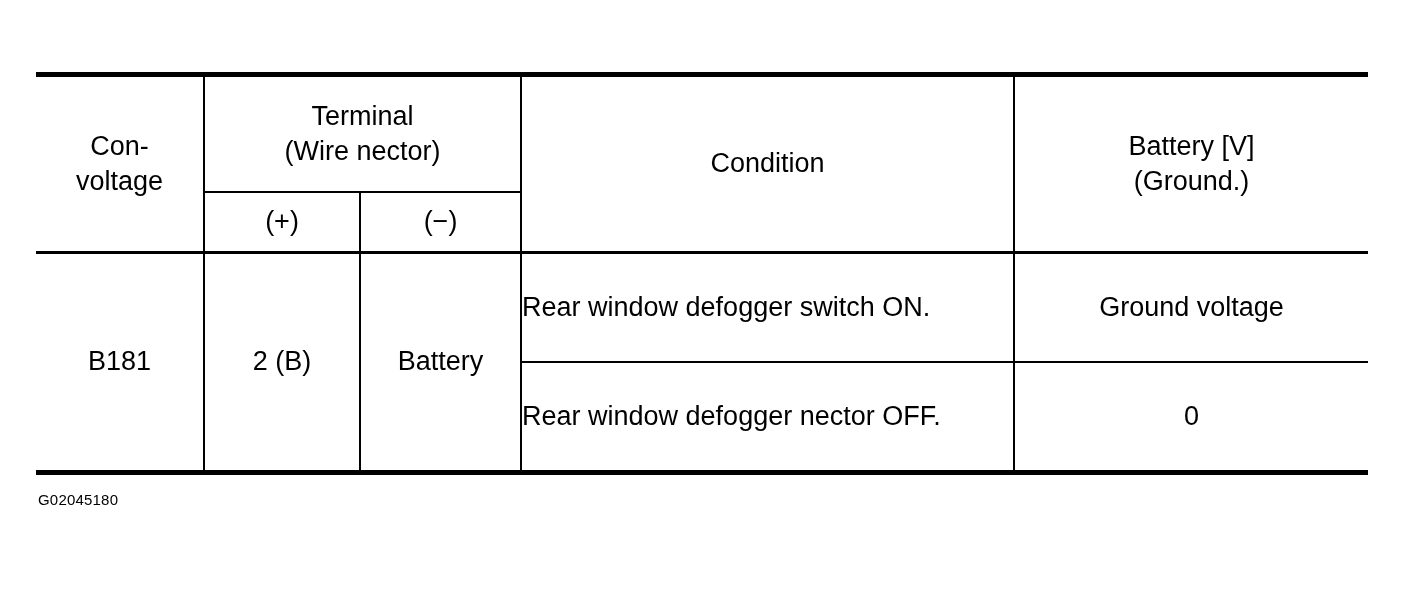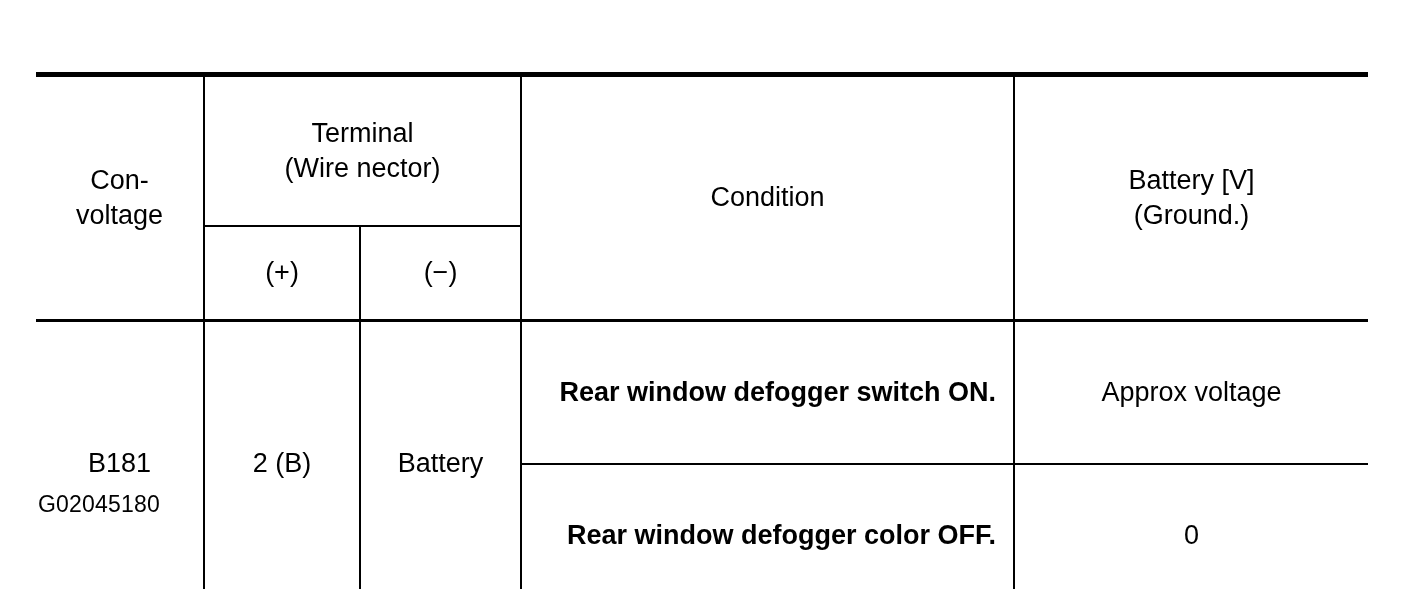--- a/index.html
+++ b/index.html
@@ -28,58 +28,58 @@
     border-bottom: 5px solid #000;
     box-sizing: content-box;
   }
 
   .tbl {
     border-collapse: collapse;
     table-layout: fixed;
     width: 1332px;
   }
   .tbl td {
-    padding: 17px;
+    padding: 0;
     margin: 0;
     vertical-align: middle;
     font-size: 27px;
     line-height: 1.30;
     color: #000;
     background: #fff;
   }
 
   
   .v-right     { border-right: 2.5px solid #000; }
 
   
   .h-sub       { border-bottom: 2.5px solid #000; }   
   .h-head      { border-bottom: 3.5px solid #000; }   
   .h-row       { border-bottom: 2.5px solid #000; }   
 
   
   .c  { text-align: center; }
-  .l  { text-align: right; font-weight: bold; }
+  .l  { text-align: left; }
 
   .pad-cond { padding-left: 24px; padding-right: 14px; }
 
   
   .hdr-top  { height: 114px; }
   .hdr-sub  { height: 58px;  }
   .hdr-full { height: 172px; }
 
   
   .body-sub  { height: 107px; }
   .body-full { height: 214px; }
 
   
   #caption {
     position: absolute;
     left: 38px;
     top: 491px;
-    font-size: 23px;
+    font-size: 15px;
     letter-spacing: 0.2px;
     color: #000;
     white-space: nowrap;
   }
 </style>
 </head>
 <body>
 
 <div id="spec-table">
   <table class="tbl">
@@ -135,27 +135,27 @@
 
         <td class="c v-right body-full" rowspan="2">
           <span>Battery</span>
         </td>
 
         <td class="l pad-cond v-right h-row body-sub">
           <span>Rear window defogger switch ON.</span>
         </td>
 
         <td class="c h-row body-sub">
-          <span>Approx voltage</span>
+          <span>Ground voltage</span>
         </td>
       </tr>
 
       <tr>
         <td class="l pad-cond v-right body-sub">
-          <span>Rear window defogger color OFF.</span>
+          <span>Rear window defogger nector OFF.</span>
         </td>
 
         <td class="c body-sub">
           <span>0</span>
         </td>
       </tr>
 
     </tbody>
   </table>
 </div>

